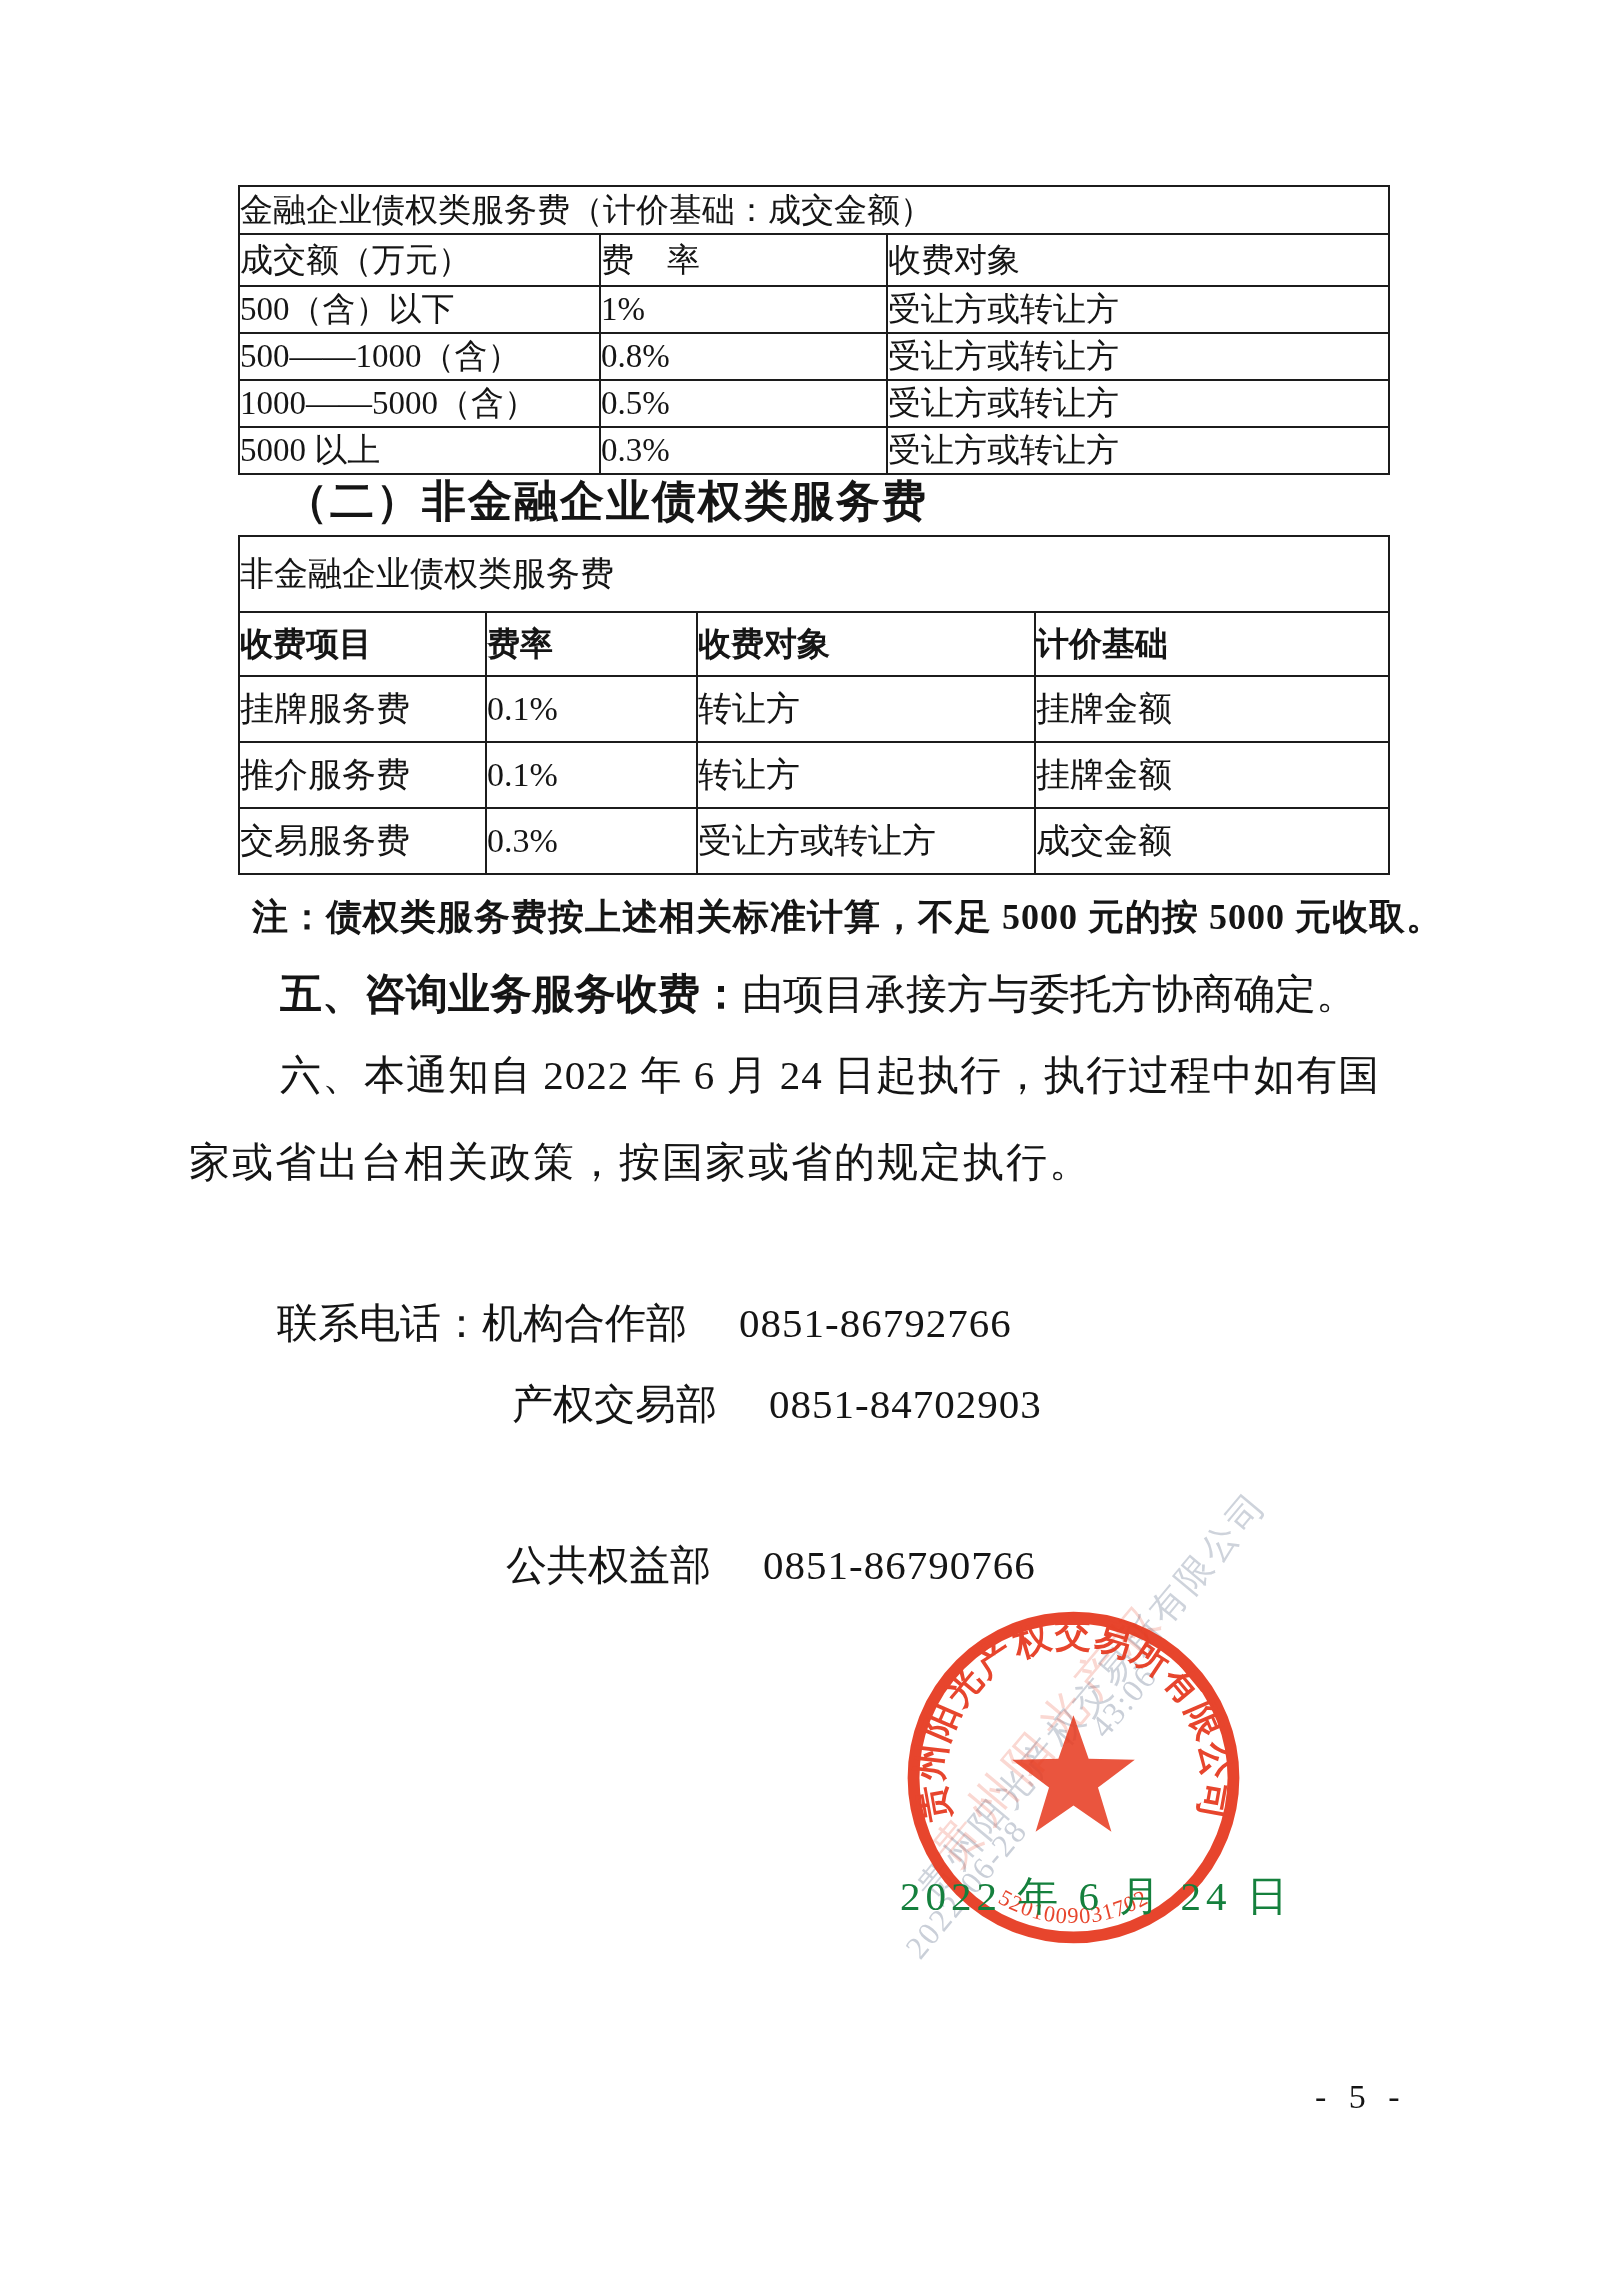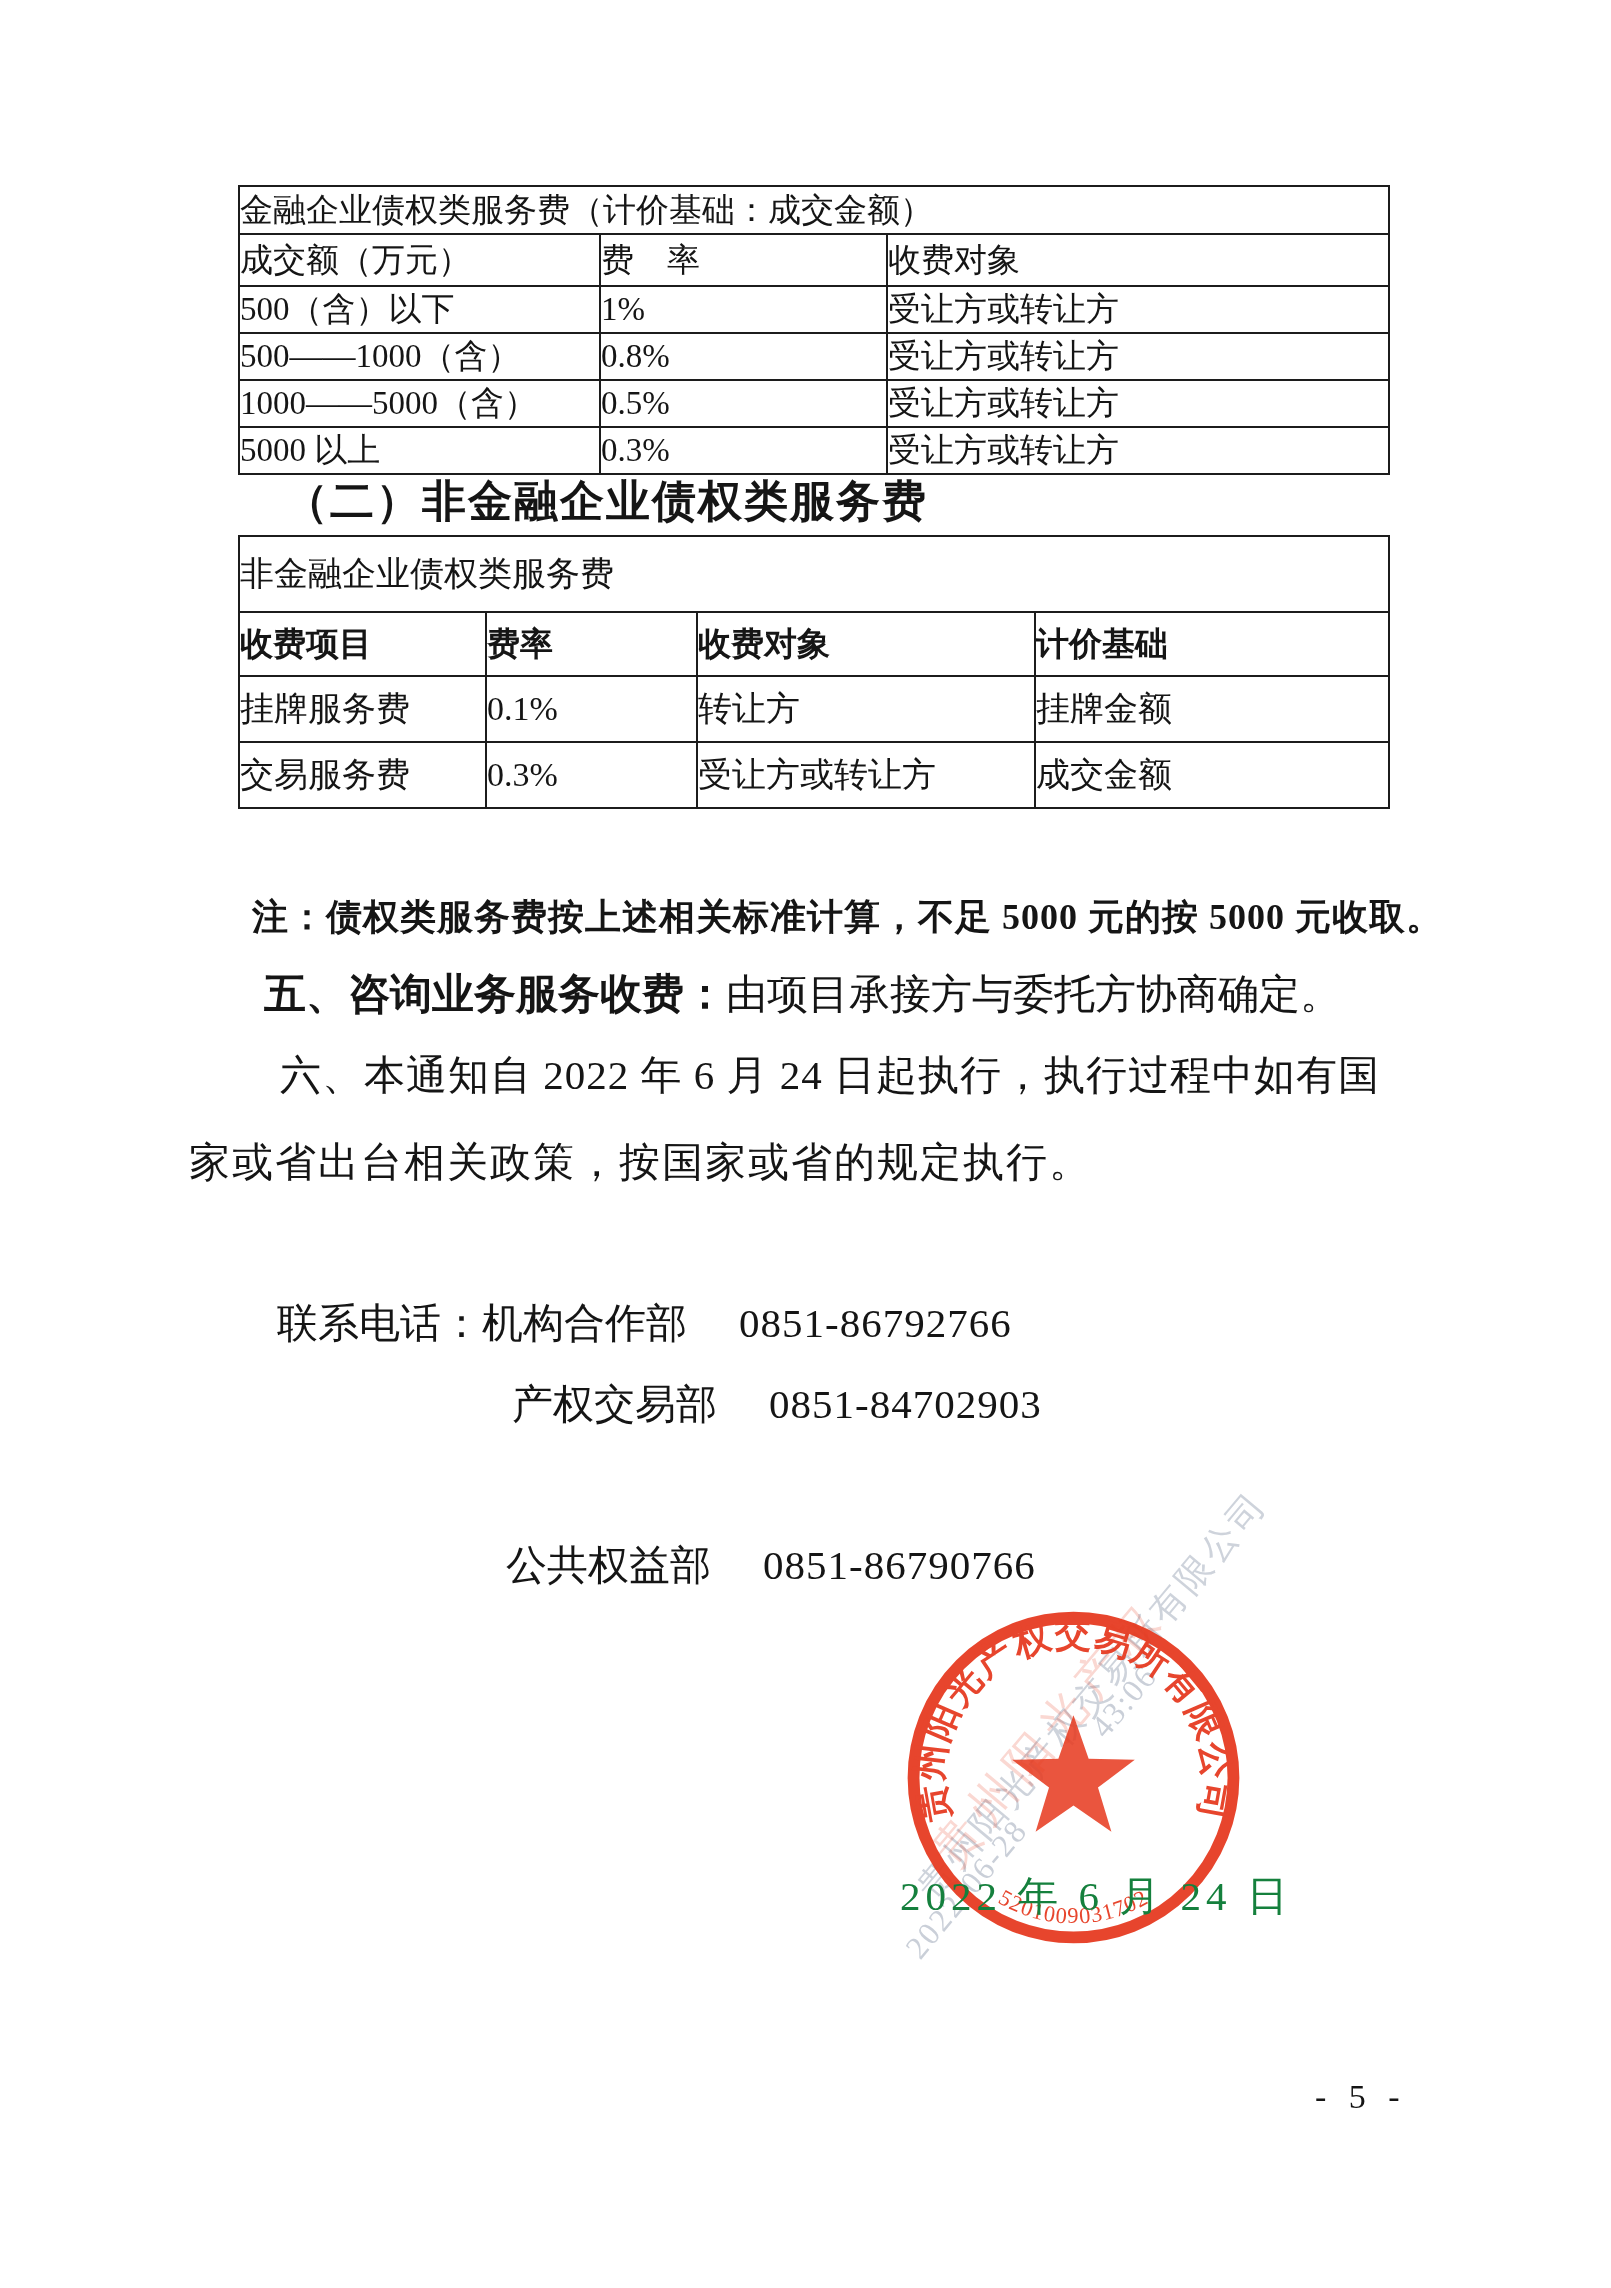--- a/index.html
+++ b/index.html
@@ -25,21 +25,21 @@
   table.t1 tr.data td{height:42px;}
   table.t2{top:535px;}
   table.t2 td{font-size:34px;}
   table.t2 tr.title td{height:74px;}
   table.t2 tr.head td{height:62px;font-family:"Liberation Sans",sans-serif;font-weight:bold;font-size:33px;}
   table.t2 tr.data td{height:64px;}
   
   .abs{position:absolute;white-space:nowrap;}
   .heading2{left:284px;top:472px;font-size:44px;font-weight:bold;letter-spacing:2px;}
   .note{left:252px;top:893px;font-size:36px;font-weight:bold;letter-spacing:1px;}
-  .item5{left:264px;top:966px;font-size:41px;text-align:center;}
+  .item5{left:280px;top:966px;font-size:41px;text-align:center;}
   .item5 .lead{font-family:"Liberation Sans",sans-serif;font-weight:bold;font-size:42px;}
   .item6a{left:280px;top:1048px;font-size:41px;letter-spacing:1px;}
   .item6b{left:189px;top:1135px;font-size:41px;letter-spacing:2px;}
   .contact{font-size:41px;}
   .contact .phone{margin-left:52px;letter-spacing:1px;}
   .c1{left:277px;top:1296px;}
   .c2{left:512px;top:1377px;}
   .c3{left:503px;top:1458px;}
   .c4{left:506px;top:1538px;}
   .dateline{left:900px;top:1869px;font-size:41px;letter-spacing:5px;z-index:6;color:#15803d;}
@@ -123,20 +123,26 @@
       <td>收费对象</td>
       <td>计价基础</td>
     </tr>
     <tr class="data">
       <td>挂牌服务费</td>
       <td>0.1%</td>
       <td>转让方</td>
       <td>挂牌金额</td>
     </tr>
     <tr class="data">
+      <td>推介服务费</td>
+      <td>0.1%</td>
+      <td>转让方</td>
+      <td>挂牌金额</td>
+    </tr>
+    <tr class="data">
       <td>交易服务费</td>
       <td>0.3%</td>
       <td>受让方或转让方</td>
       <td>成交金额</td>
     </tr>
   </tbody>
     </table>
 
   <div class="abs note">注：债权类服务费按上述相关标准计算，不足 5000 元的按 5000 元收取。</div>
 

